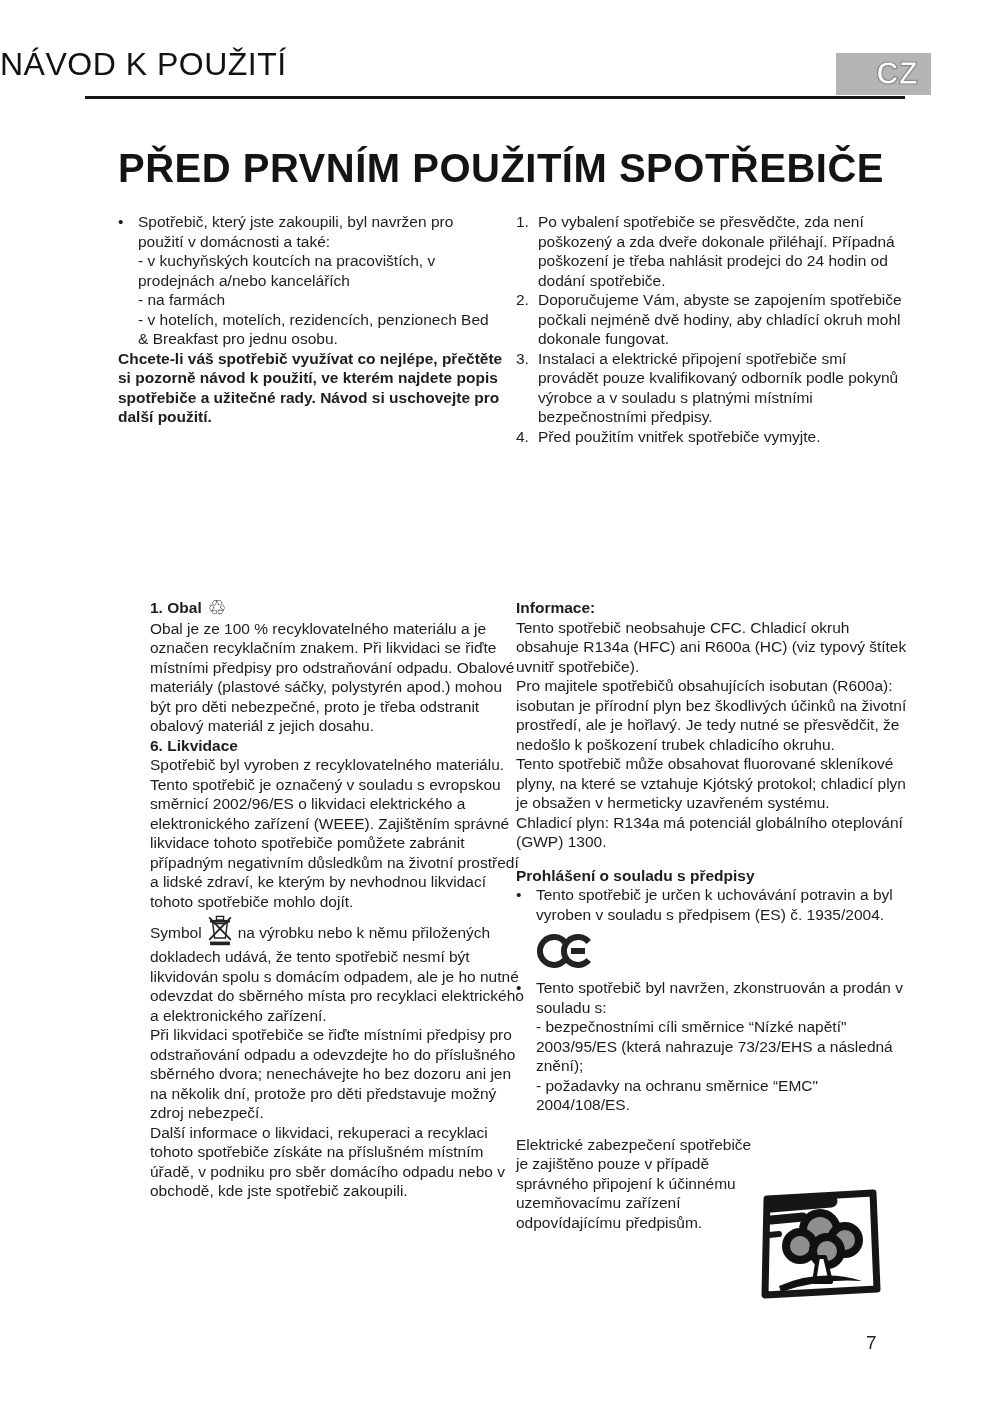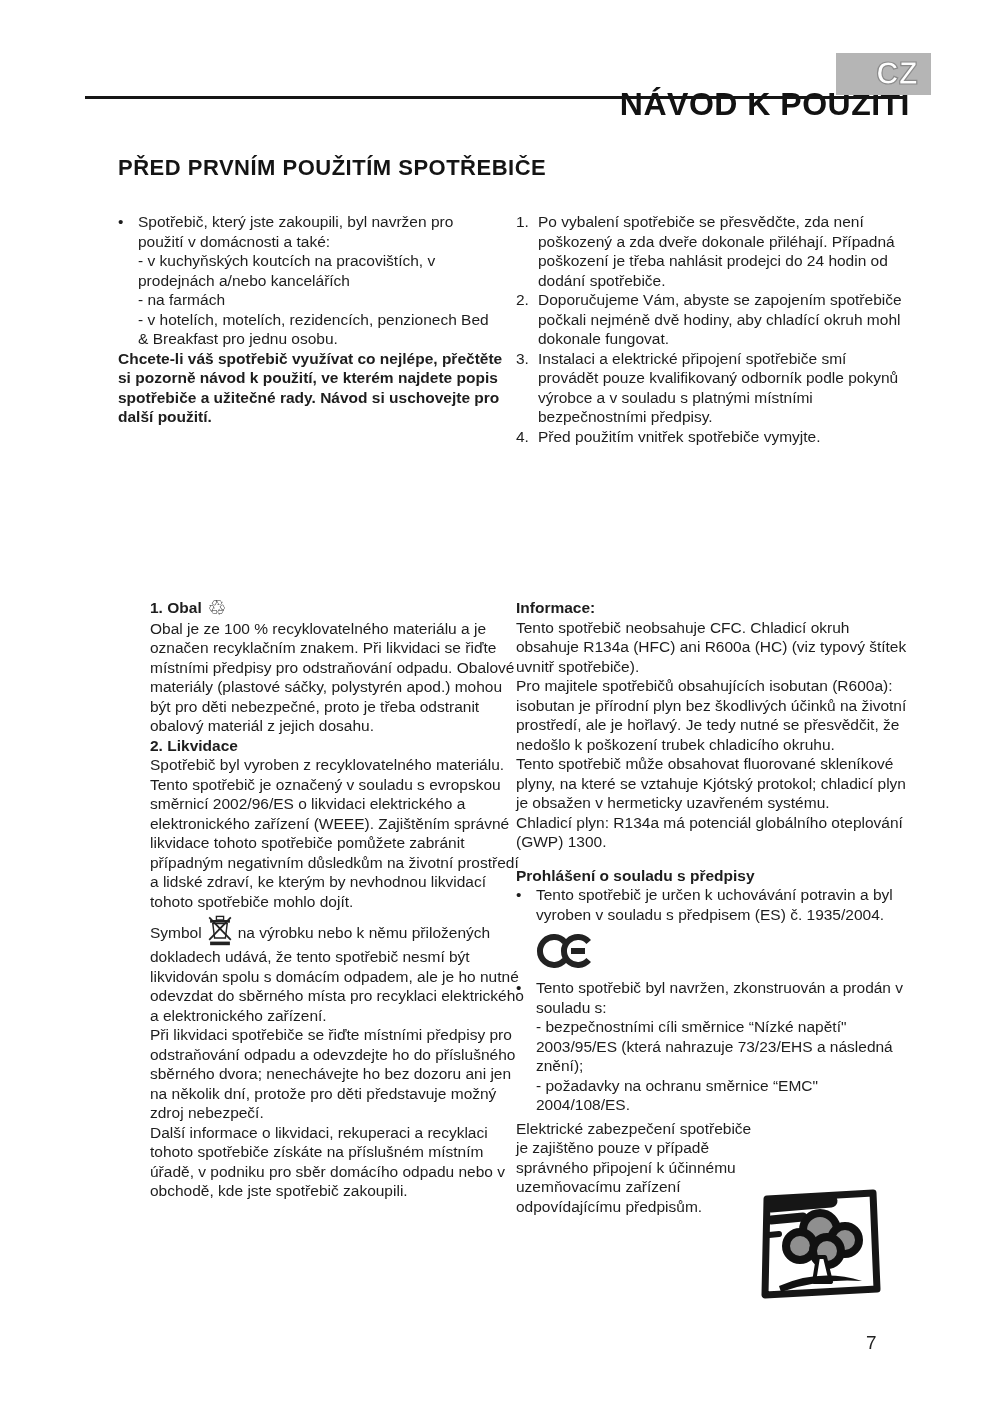--- a/index.html
+++ b/index.html
@@ -1,31 +1,31 @@
 <!DOCTYPE html>
 <html><head>
 <meta charset="utf-8">
 <style>
   html,body { margin:0; padding:0; background:#ffffff; }
   .page {
     position:relative; width:1004px; height:1417px; background:#ffffff;
     font-family:"Liberation Sans", sans-serif; color:#1d1d1d; overflow:hidden;
   }
   .doc-title {
-    position:absolute; top:46px; left:0; width:910px; text-align:right;
-    font-size:32px; font-weight:bold; color:#121212; letter-spacing:0.5px;margin-top:40px;
+    position:absolute; top:46px; left:0; width:910px; text-align:left;
+    font-size:32px; font-weight:normal; color:#121212; letter-spacing:0.5px;
   }
   .lang-badge {
     position:absolute; top:53px; left:836px; width:68px; height:42px;
     background:#b5b5b5; color:#fdfdfd; -webkit-text-stroke:1.2px #8a8a8a;
     font-size:31px; font-weight:bold; text-align:center; line-height:42px;padding-left:27px;
   }
   .header-rule { position:absolute; top:96px; left:85px; width:820px; height:3px; background:#161616; }
 
-  .h1 { position:absolute; font-size:22px; font-weight:bold; color:#141414; letter-spacing:0.5px; line-height:40px; }
+  .h1 { position:absolute; font-size:40px; font-weight:bold; color:#141414; letter-spacing:0.5px; line-height:40px; }
   .h1-s1 { top:148px; left:118px; width:820px; }
   .h1-s2 { top:497px; left:118px; width:640px; }
 
   .col { position:absolute; font-size:15.5px; line-height:19.5px; }
   .s1-left  { top:212px; left:118px; width:376px; }
   .s1-right { top:212px; left:516px; width:392px; }
   .s2-left  { top:598px; left:118px; width:376px;margin-left:32px; }
   .s2-right { top:598px; left:516px; width:392px; }
 
   .li, .oli { display:flex; }
@@ -34,21 +34,21 @@
   .li .content, .oli .content { flex:1; }
 
   .bold { font-weight:bold; }
   .bold-note { font-weight:bold; width:400px; }
   .sec-head { font-weight:bold; }
   .decl-head { font-weight:bold; margin-top:14px; }
 
   .recycle-glyph { font-family:"DejaVu Sans", sans-serif; font-size:21px; line-height:19.5px; vertical-align:-2px; margin-left:6px; }
   .weee-svg { vertical-align:-9px; margin:0 4px; }
   .ce-wrap { margin:8px 0 6px 20px; height:40px; }
-  .closing { width:238px; margin-top:4px; }
+  .closing { width:238px; margin-top:20px; }
   .tree-logo { position:absolute; top:1185px; left:757px; }
   .page-number { position:absolute; top:1332px; left:866px; font-size:19px; color:#222; }
 </style>
 </head>
 <body>
 
 <div class="page">
 
   <div class="doc-title">NÁVOD K POUŽITÍ</div>
   <div class="lang-badge">CZ</div>
@@ -87,21 +87,21 @@
       <span class="content">Před použitím vnitřek spotřebiče vymyjte.</span>
     </div>
   </div>
 
 
   <div class="col s2-left">
     <div>
       <span class="bold">1. Obal</span><span class="recycle-glyph">♲</span>
     </div>
     <div>Obal je ze 100 % recyklovatelného materiálu a je označen recyklačním znakem. Při likvidaci se řiďte místními předpisy pro odstraňování odpadu. Obalové materiály (plastové sáčky, polystyrén apod.) mohou být pro děti nebezpečné, proto je třeba odstranit obalový materiál z jejich dosahu.</div>
-    <div class="bold">2. Likvidace</div>
+    <div class="bold">6. Likvidace</div>
     <div>Spotřebič byl vyroben z recyklovatelného materiálu. Tento spotřebič je označený v souladu s evropskou směrnicí 2002/96/ES o likvidaci elektrického a elektronického zařízení (WEEE). Zajištěním správné likvidace tohoto spotřebiče pomůžete zabránit případným negativním důsledkům na životní prostředí a lidské zdraví, ke kterým by nevhodnou likvidací tohoto spotřebiče mohlo dojít.</div>
     <div>
       <span>Symbol</span><svg class="weee-svg" width="28" height="36" viewBox="0 0 30 40">
         <rect x="4" y="10" width="22" height="3" fill="#222"></rect>
         <rect x="11" y="6" width="8" height="4" fill="none" stroke="#222" stroke-width="1.5"></rect>
         <polygon points="7,14 23,14 21,30 9,30" fill="none" stroke="#222" stroke-width="1.6"></polygon>
         <line x1="3" y1="7" x2="27" y2="32" stroke="#222" stroke-width="2"></line>
         <line x1="27" y1="7" x2="3" y2="32" stroke="#222" stroke-width="2"></line>
         <rect x="4" y="34" width="22" height="4" fill="#222"></rect>
       </svg><span>na výrobku nebo k němu přiložených dokladech udává, že tento spotřebič nesmí být likvidován spolu s domácím odpadem, ale je ho nutné odevzdat do sběrného místa pro recyklaci elektrického a elektronického zařízení.</span>

